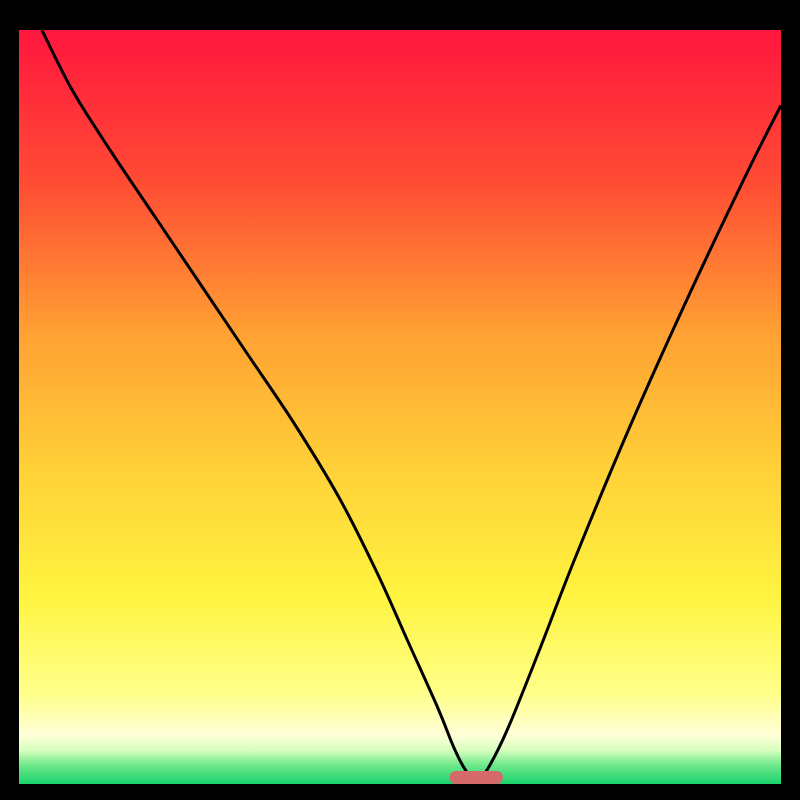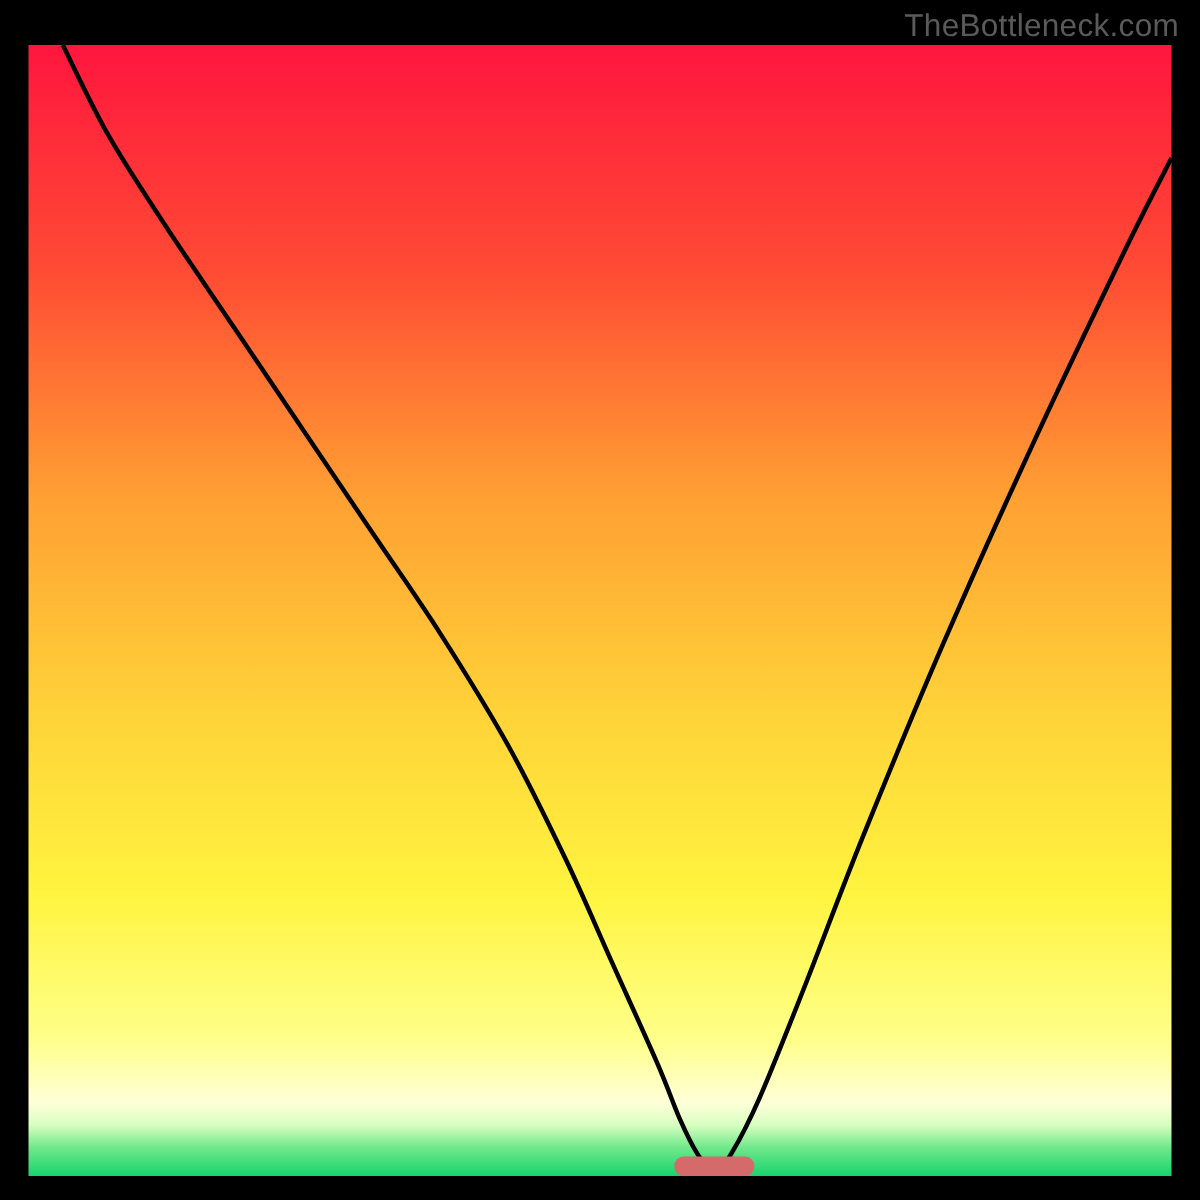--- a/index.html
+++ b/index.html
@@ -31,21 +31,20 @@
     position: absolute;
     left: 0;
     top: 0;
     display: block;
   }
 </style>
 </head>
 <body>
 
 <div class="frame">
-  <div class="watermark">TheBottleneck.com</div>
 
   <svg id="chart-svg" width="800" height="800">
     <defs>
       <linearGradient id="bg-grad" x1="0" y1="0" x2="0" y2="1">
           <stop offset="0%" stop-color="#ff163e"></stop>
           <stop offset="20%" stop-color="#ff4b34"></stop>
           <stop offset="40%" stop-color="#ffa033"></stop>
           <stop offset="57.99999999999999%" stop-color="#ffd038"></stop>
           <stop offset="75%" stop-color="#fff43f"></stop>
           <stop offset="88%" stop-color="#ffff8a"></stop>

